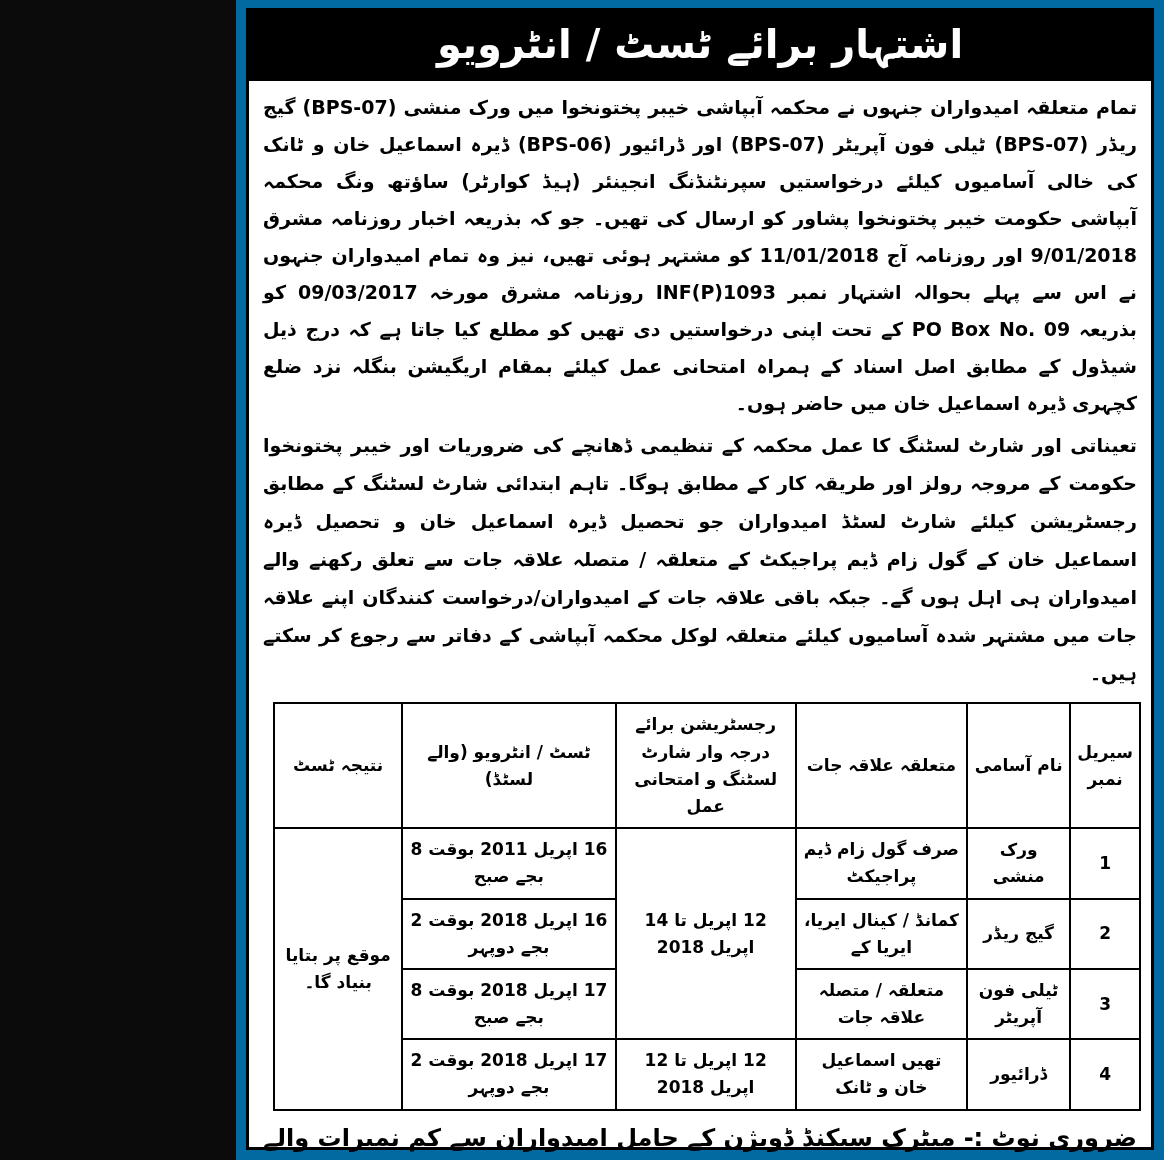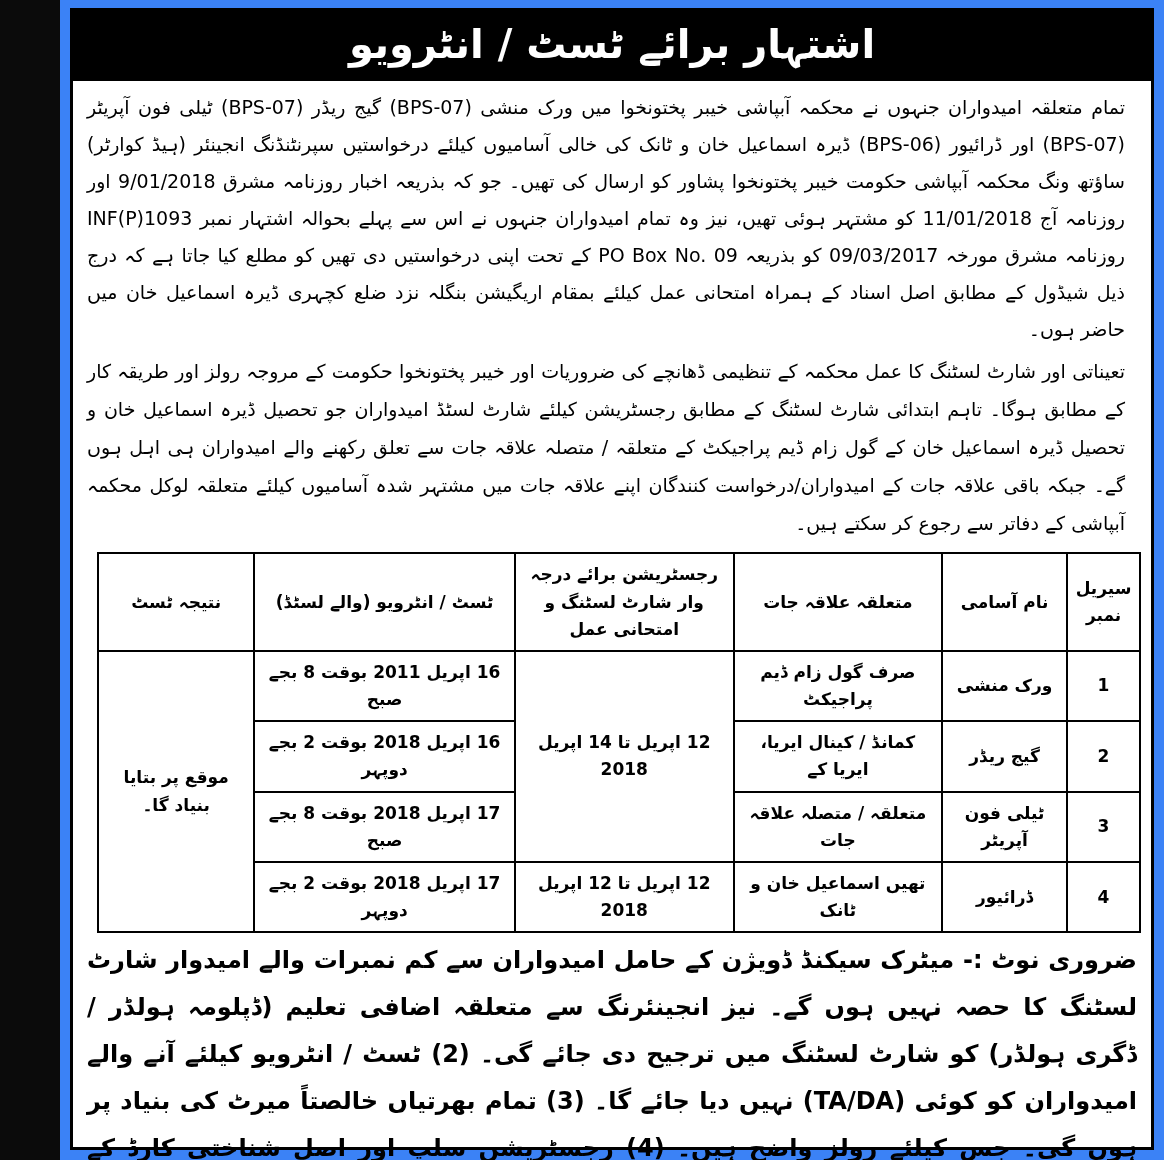--- a/index.html
+++ b/index.html
@@ -3,22 +3,22 @@
 <meta charset="utf-8">
 <style>
   html,body{margin:0;padding:0;background:#0b0b0b;}
   body{
     width:1164px;height:1160px;
     font-family:"DejaVu Sans","Liberation Sans",sans-serif;
     color:#000;
   }
   .page{
     position:relative;
-    width:1104px;height:1160px;
-    background:#3b82f6;
+    width:928px;height:1160px;
+    background:#0369a1;
     box-sizing:border-box;
     padding:8px 10px 10px 10px;
   }
   .sheet{
     background:#fff;
     width:100%;
     height:100%;
     box-sizing:border-box;
     border:3px solid #000;
     display:flex;
@@ -33,26 +33,26 @@
   }
   .headband .title{
     font-size:40px;
     font-weight:bold;
     letter-spacing:1px;
     line-height:1.15;
     direction:rtl;
   }
   
   .body-text{
-    padding:8px 26px 2px 14px;
+    padding:8px 14px 2px 14px;
     direction:rtl;
     text-align:justify;
     font-size:19px;
     line-height:1.95;
-    font-weight:normal;
+    font-weight:bold;
   }
   .body-text p{margin:0 0 4px 0;}
   .para-2{line-height:2.0;}
   
   .tbl-wrap{padding:4px 10px 0 24px;}
   table.main{
     width:100%;
     border-collapse:collapse;
     direction:rtl;
     font-size:17px;

